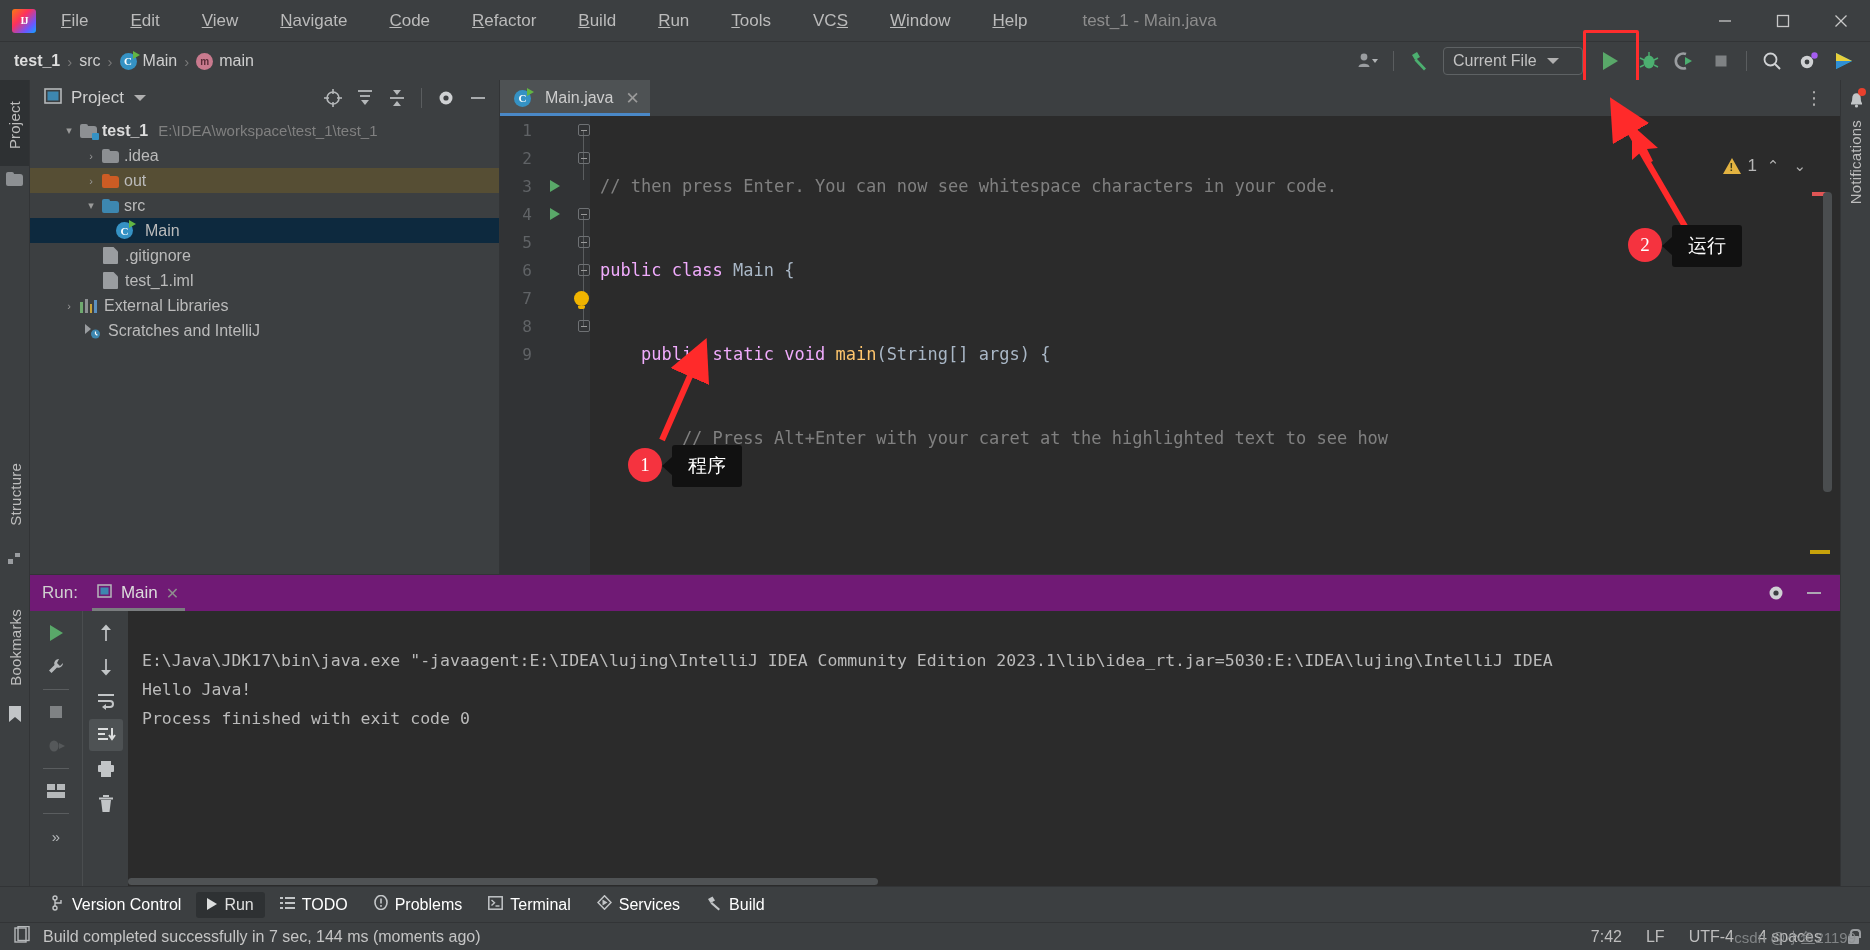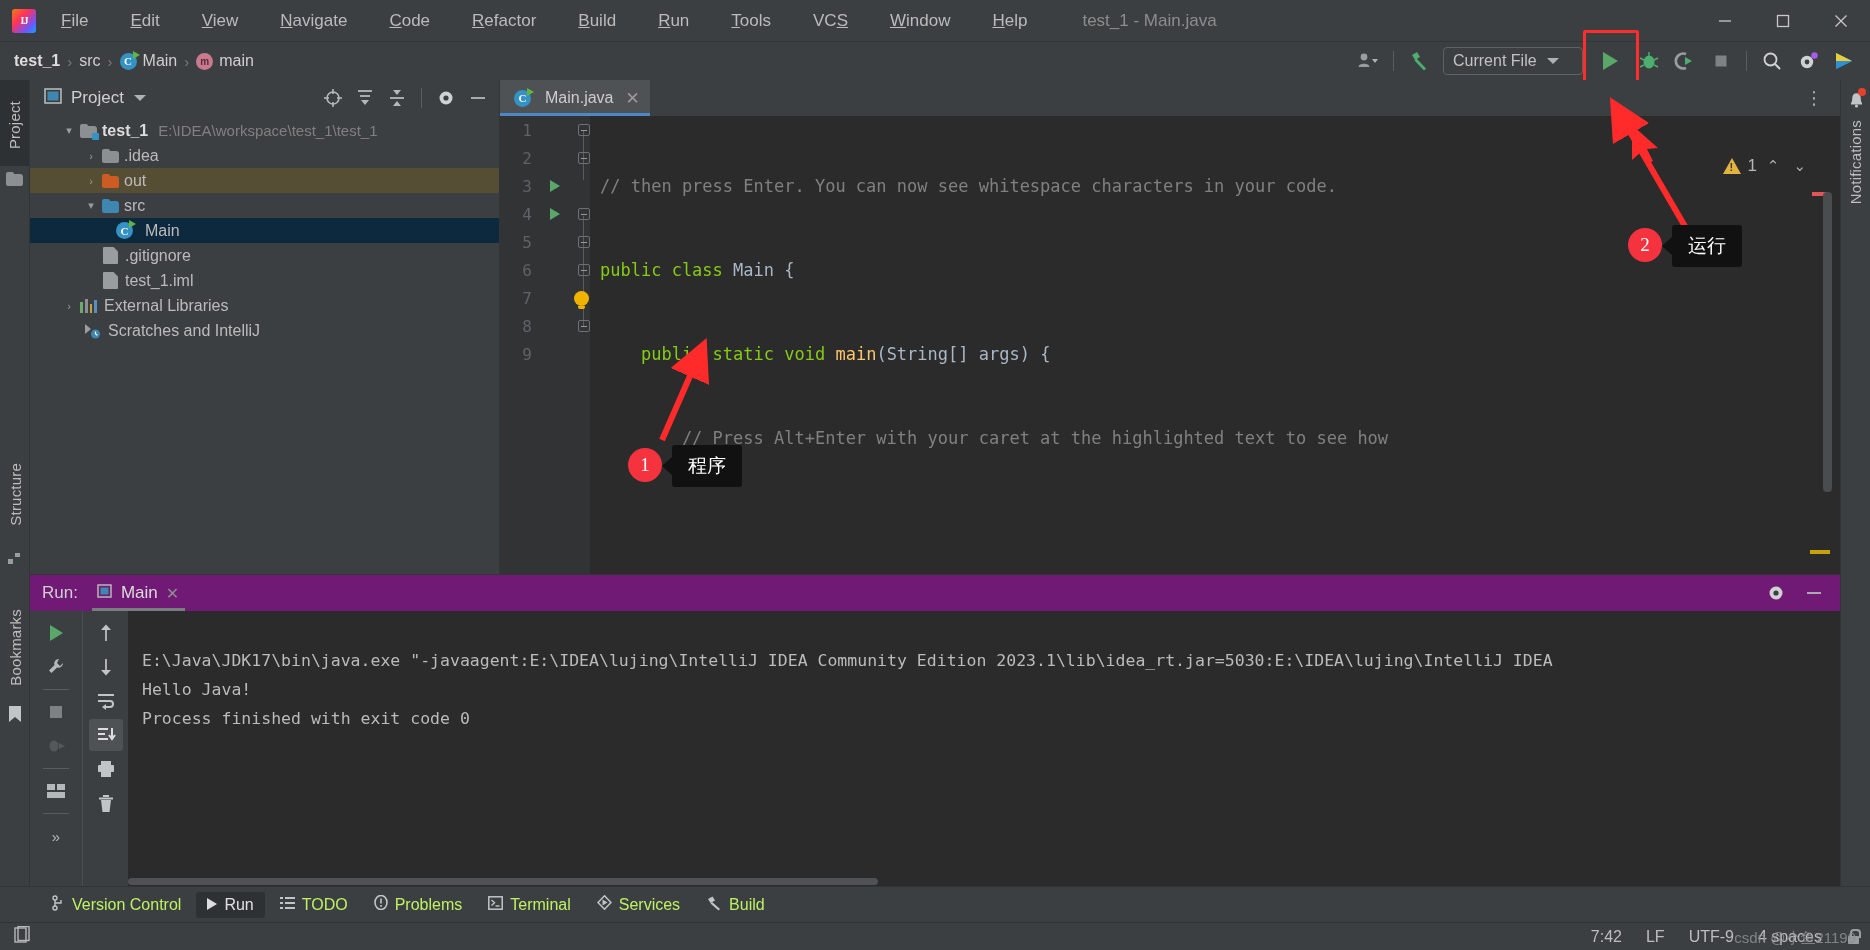--- a/index.html
+++ b/index.html
@@ -183,21 +183,21 @@
   .bulb { position:absolute; left:74px; width:15px;height:15px;border-radius:50%;background:#f0b400; }
   .bulb:after{content:'';position:absolute;left:4px;bottom:-3px;width:7px;height:3px;background:#f0b400;border-radius:0 0 2px 2px;}
   .fold-line { position:absolute; left: 83px; width: 1px; background: #5a5d5f; }
   .code {
     position: absolute; left: 90px; top: 0; right: 0; height: 458px;
     font-family: "DejaVu Sans Mono", monospace; font-size: 17px; line-height: 28px;
     white-space: pre; color: #a9b7c6; padding-left: 10px;
   }
   .cl { height: 28px; }
   .cmt { color: #808080; }
-  .kw  { color: #84cc16; }
+  .kw  { color: #f0abfc; }
   .cls { color: #a9b7c6; }
   .fn  { color: #ffc66d; }
   .sym { color: #a9b7c6; }
   .warn-strip {
     position: absolute; right: 30px; top: 40px; display: flex; align-items: center; gap: 6px;
   }
   .warn-tri {
     width:0;height:0;border-left:9px solid transparent;border-right:9px solid transparent;
     border-bottom:16px solid #e3b341; position: relative;
   }
@@ -252,21 +252,21 @@
   .hscroll .thumb { position:absolute; left:0; top:2px; width:750px; height:7px; background:#4f5254; border-radius:4px; }
 
   
   .bottom-bar {
     position: absolute; left: 0; top: 886px; width: 1870px; height: 36px;
     background: #3c3f41; border-top: 1px solid #323436;
     display: flex; align-items: center; padding-left: 40px; gap: 4px;
   }
   .btab {
     display: flex; align-items: center; gap: 7px; padding: 4px 11px;
-    color: #bef264; font-size: 16px; border-radius: 3px;
+    color: #ffffff; font-size: 16px; border-radius: 3px;
   }
   .btab.active { background: #2e3133; color: #e0e0e0; }
 
   
   .status-bar {
     position: absolute; left: 0; top: 922px; width: 1870px; height: 28px;
     background: #3c3f41; display: flex; align-items: center; padding: 0 10px 0 14px;
     border-top: 1px solid #323436;
   }
   .status-msg { color: #c5c5c5; font-size: 16px; margin-left: 12px; }
@@ -858,24 +858,25 @@
     </div>
   </div>
 
   <div class="status-bar">
     <span>
       <svg width="17" height="18" viewBox="0 0 17 18">
           <rect x="1" y="2" width="11" height="14" fill="none" stroke="#b5b8ba" stroke-width="1.4"></rect>
           <rect x="4" y="0.5" width="11" height="14" fill="none" stroke="#b5b8ba" stroke-width="1.4"></rect>
         </svg>
     </span>
+    <span class="status-msg">Build completed successfully in 7 sec, 144 ms (moments ago)</span>
     <span class="status-right">
       <span>7:42</span>
       <span>LF</span>
-      <span>UTF-9</span>
+      <span>UTF-4</span>
       <span>4 spaces</span>
       <span class="lockico"></span>
       <span class="wm">csdn @小鱼21199</span>
     </span>
   </div>
 
   <svg class="anno-svg">
     <defs>
       <marker id="ah" markerWidth="7" markerHeight="7" refX="3" refY="3.5" orient="auto">
         <path d="M0,0 L7,3.5 L0,7 z" fill="#ff2a2a"></path>

